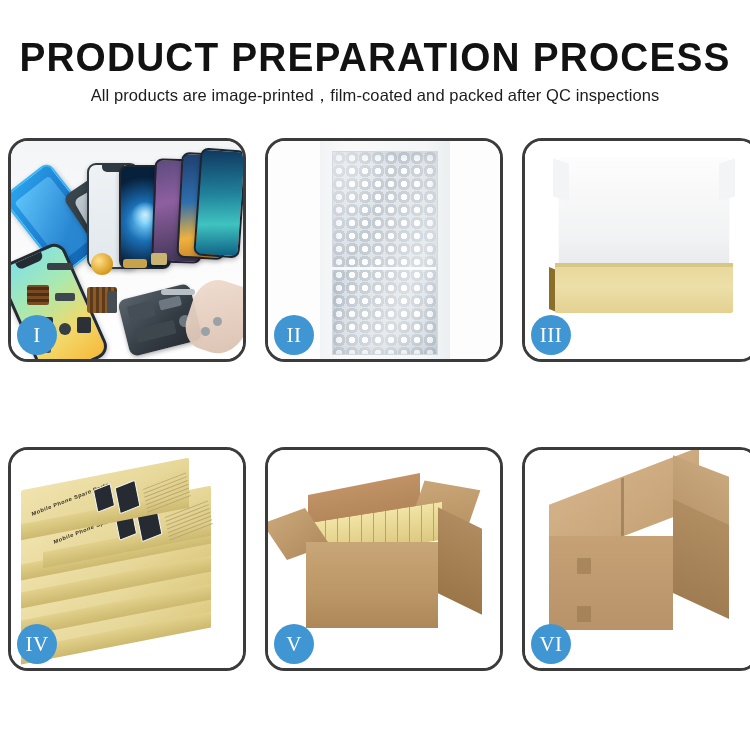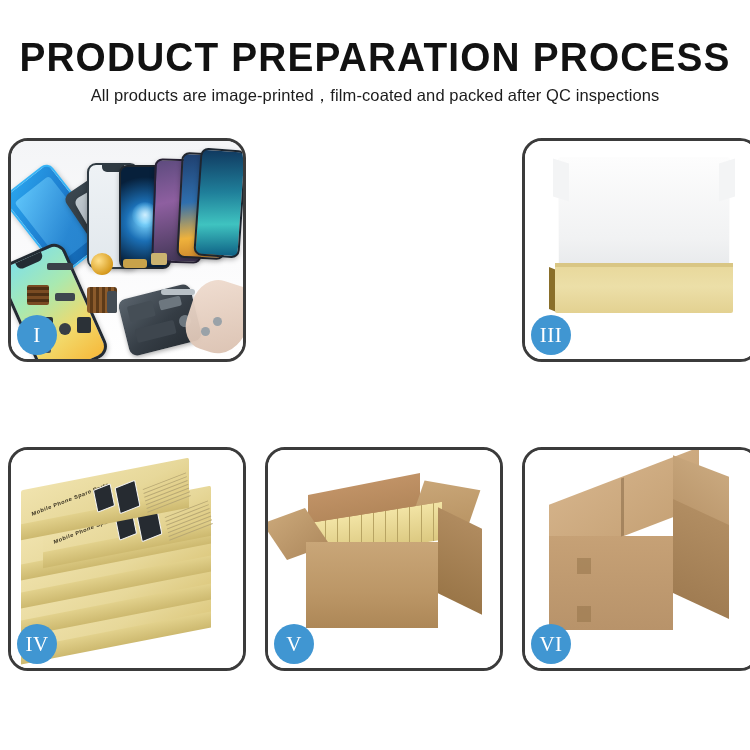--- a/index.html
+++ b/index.html
@@ -247,20 +247,28 @@
         <span class="prt h"></span>
         <span class="prt i"></span>
         <span class="prt j"></span>
         <span class="prt k"></span>
         <span class="prt l"></span>
         <span class="prt m"></span>
       </div>
       <div class="badge">I</div>
     </div>
 
+    <div class="panel r0 c1">
+      <div class="stage p2">
+        <div class="wrapbg"></div>
+        <div class="bubbles"></div>
+        <div class="seam"></div>
+      </div>
+      <div class="badge">II</div>
+    </div>
 
     <div class="panel r0 c2">
       <div class="stage p3">
         <div class="lid3"></div>
         <div class="tray3lft"></div>
         <div class="tray3rgt"></div>
         <div class="fill3"></div>
         <div class="tray3"></div>
       </div>
       <div class="badge">III</div>

